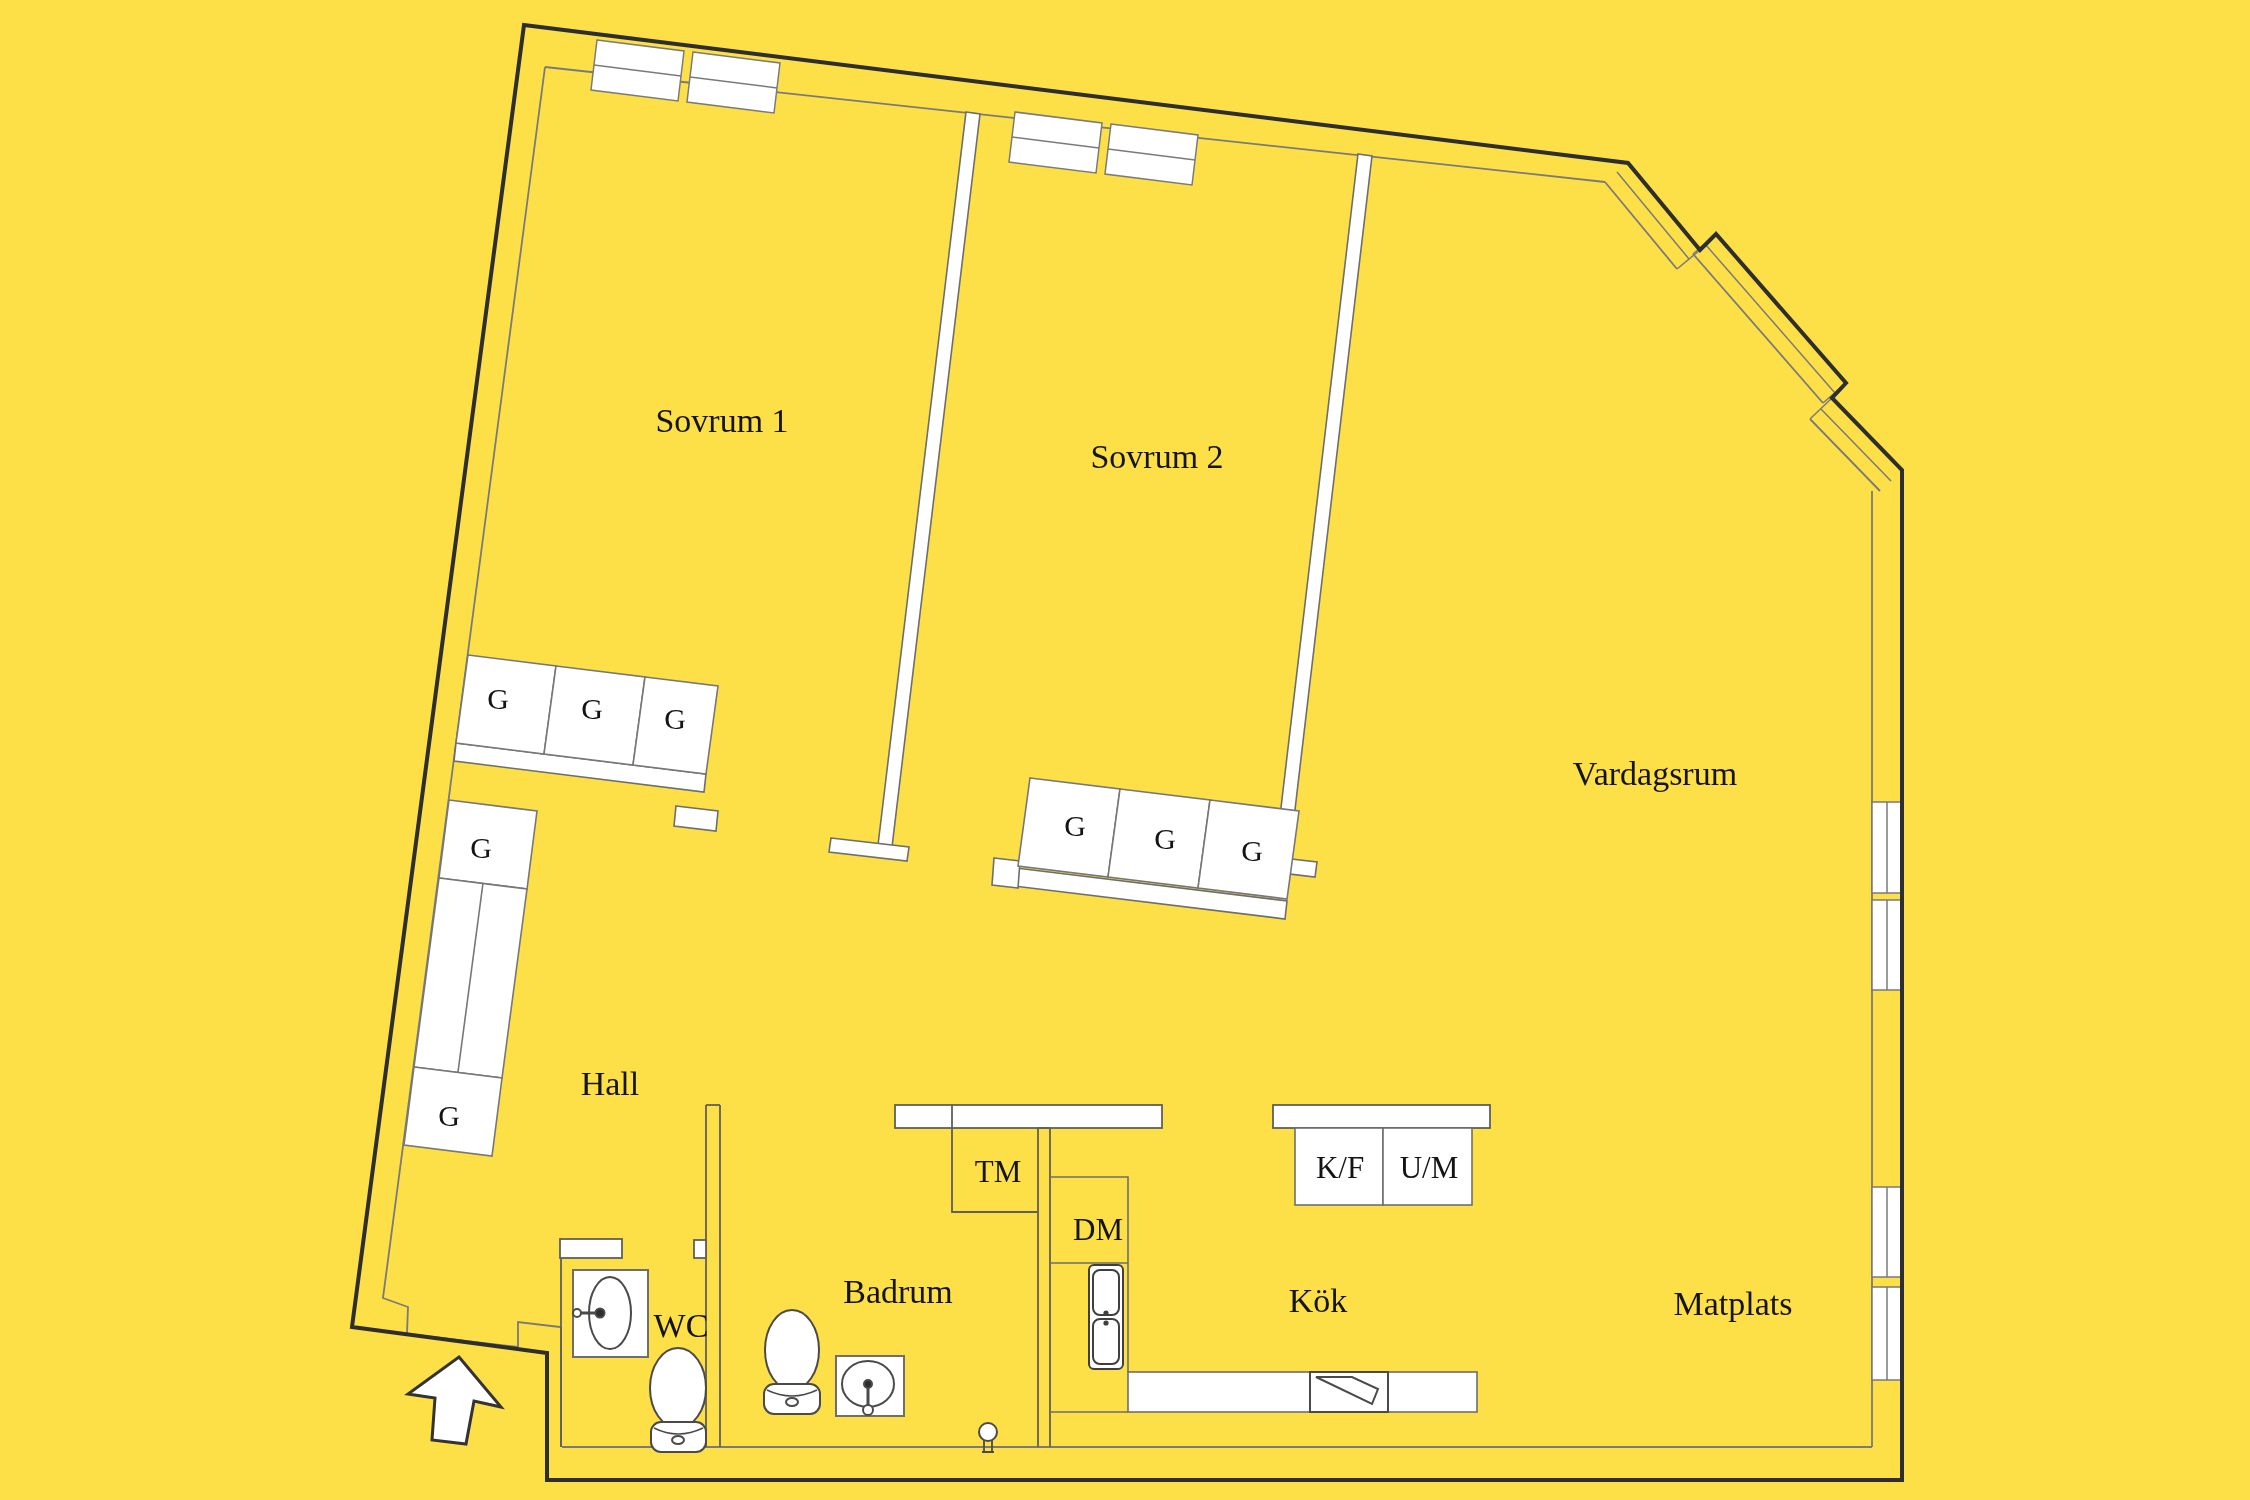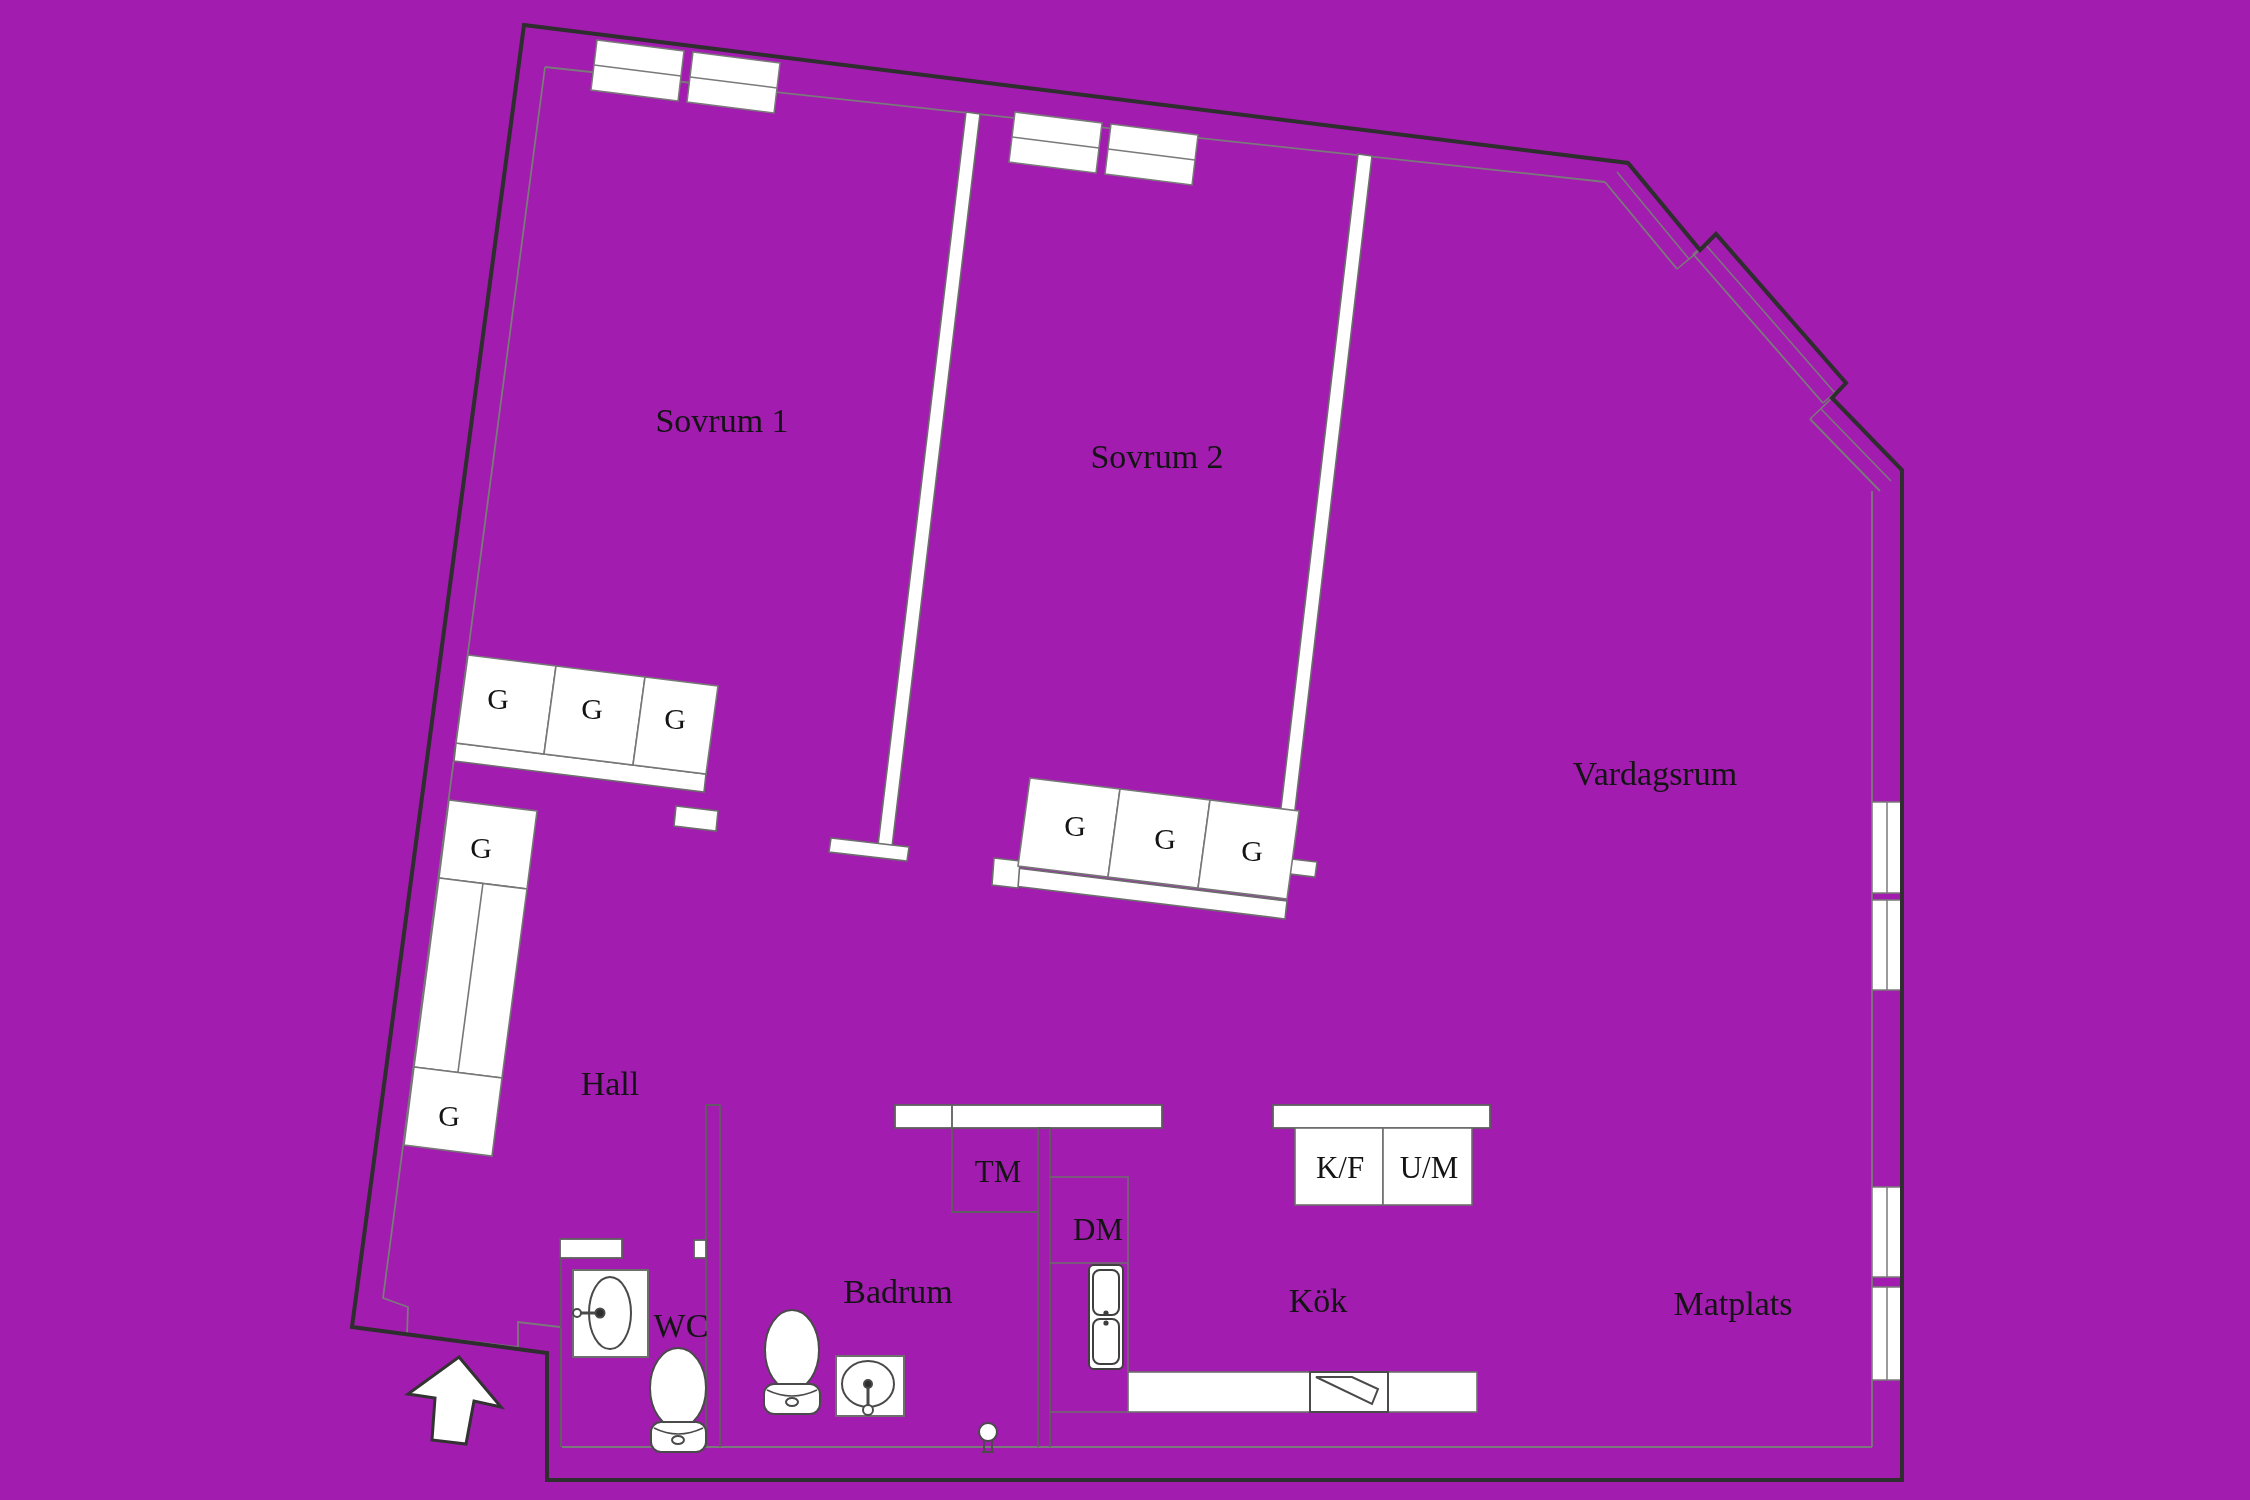--- a/index.html
+++ b/index.html
@@ -1,16 +1,16 @@
 <!DOCTYPE html>
 <html><head>
 <meta charset="utf-8">
 <style>
   html,body{margin:0;padding:0;background:#ffffff;}
-  .stage{width:2250px;height:1500px;background:#a21caf;position:relative;overflow:hidden;}
+  .stage{width:2250px;height:1500px;background:#fde047;position:relative;overflow:hidden;}
   svg{display:block;}
   text{font-family:"Liberation Serif","DejaVu Serif",serif;fill:#141414;}
   .room-label{font-size:34px;}
   .small-label{font-size:31px;}
   .g-label{font-size:30px;}
 </style>
 </head>
 <body>
 
 <div class="stage">

